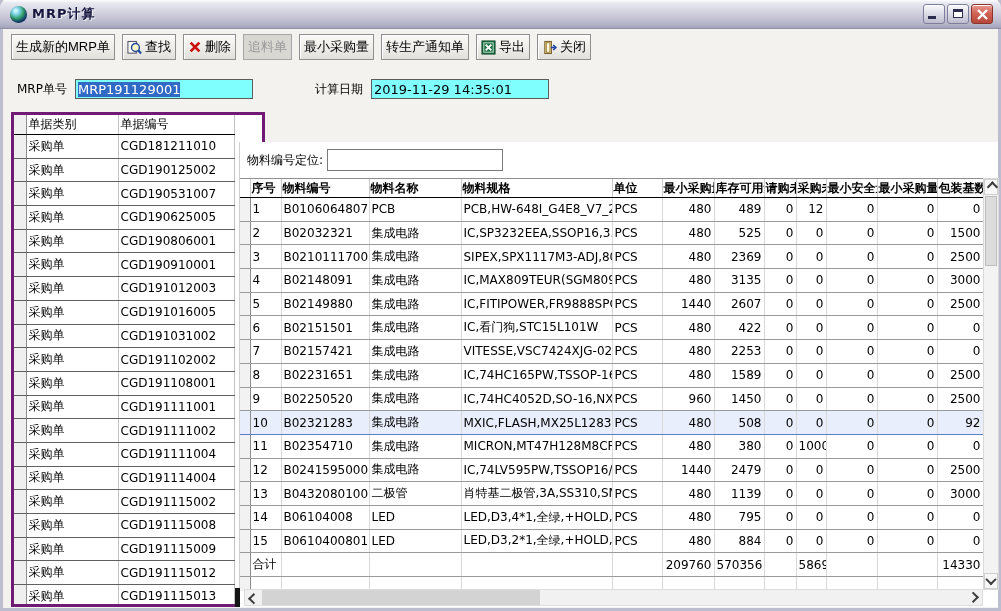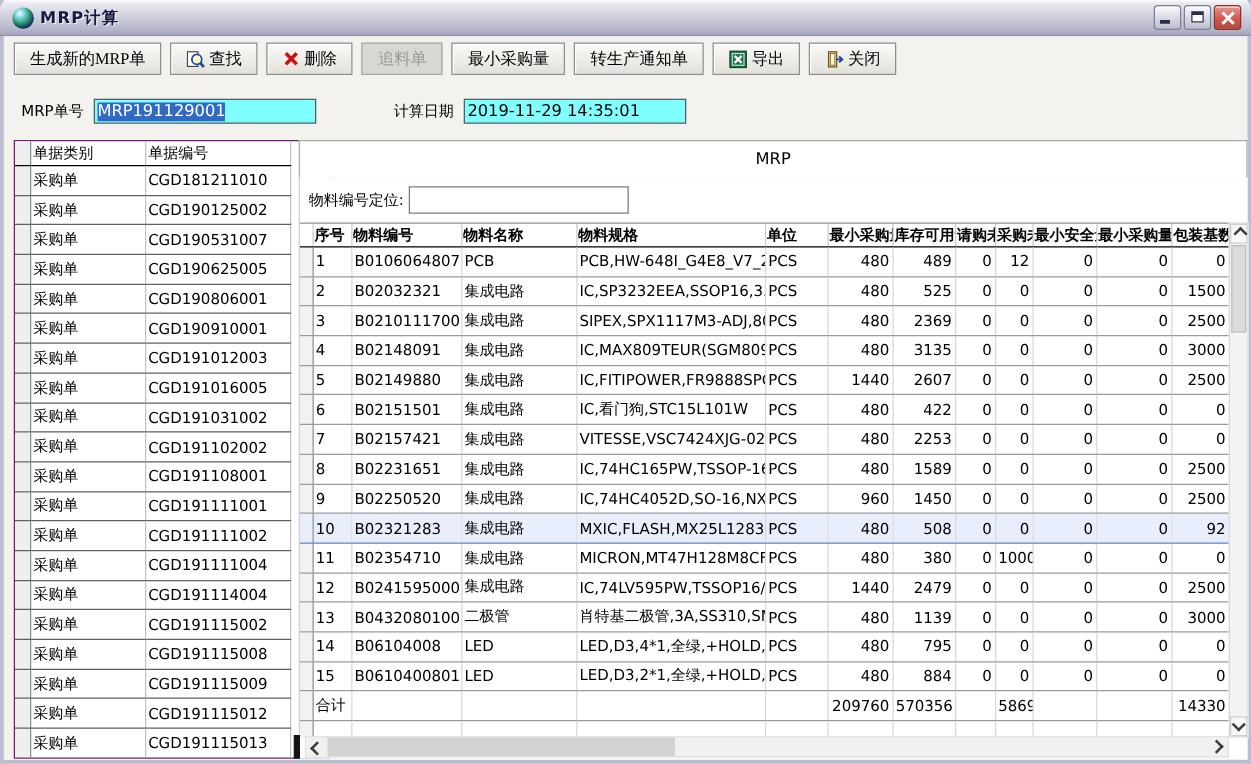--- a/index.html
+++ b/index.html
@@ -20,37 +20,37 @@
   .win-controls{margin-left:auto;display:flex;gap:2px;padding-right:2px;}
   .wbtn{width:22px;height:20px;border-radius:3px;border:1px solid #7e7e9c;position:relative;
         background:linear-gradient(180deg,#fafafc,#d8d8e4 55%,#bcbccd);box-shadow:inset 0 1px 0 #fff;cursor:default;padding:0;}
   .wbtn.close{background:linear-gradient(180deg,#e89a90,#cf5f52 50%,#b5473c);border-color:#8c332b;}
   .glyph-min{position:absolute;left:4px;bottom:4px;width:8px;height:3px;background:#2c2c4e;}
   .glyph-max{position:absolute;left:5px;top:4px;width:10px;height:9px;border:1px solid #2c2c4e;border-top-width:3px;box-sizing:border-box;background:#fff;}
   .glyph-x{position:absolute;left:4px;top:3px;}
   
   .toolbar{position:absolute;left:8px;top:34px;height:26px;display:flex;gap:7px;}
   .tbtn{height:26px;display:inline-flex;align-items:center;justify-content:center;gap:3px;
-        padding:0 12px;font-size:13px;font-family:Liberation Serif, serif;
+        padding:0 4px;font-size:13px;font-family:Liberation Sans, sans-serif;
         background:linear-gradient(180deg,#fbfaf8,#ecebe7 60%,#e2e0db);
         border:1px solid #8f8f8f;box-shadow:inset 1px 1px 0 #fff;white-space:nowrap;}
   .tbtn.disabled{background:#d9d7d2;color:#9a9a9a;border-color:#a6a6a6;box-shadow:none;}
   .tbtn svg{display:block;}
   
   .fieldrow{position:absolute;left:14px;top:78px;height:22px;display:flex;align-items:center;}
   .flabel{font-size:12px;}
   .cyanfield{height:20px;border:1px solid #5d5d5d;background:#80ffff;display:flex;align-items:center;
              padding:0 2px;box-sizing:border-box;font-size:13px;overflow:hidden;white-space:nowrap;}
   .cyanfield .sel{background:#316ac5;color:#fff;}
   #mrp-no-field{width:178px;margin-left:8px;}
   #calc-date-field{width:178px;margin-left:8px;}
   #calc-date-label{margin-left:62px;}
   
   .left-panel{position:absolute;left:8px;top:112px;width:254px;height:495px;background:#fff;
-              border:1px solid #701a75;box-sizing:border-box;overflow:hidden;}
+              border:3px solid #701a75;box-sizing:border-box;overflow:hidden;}
   .ltable{border-collapse:collapse;table-layout:fixed;width:220px;}
   .ltable th{height:19px;font-weight:normal;text-align:left;padding:0 2px;
              border-bottom:1px solid #000;border-right:1px solid #c3c3c3;overflow:hidden;white-space:nowrap;}
   .ltable td{height:22.7px;padding:0 2px;border-bottom:1px solid #606060;border-right:1px solid #c3c3c3;
              overflow:hidden;white-space:nowrap;background:#fff;}
   .ltable .rowsel{background:#efefef;border-right:1px solid #8d8d8d;}
   
   .right-panel{position:absolute;left:236px;top:112px;width:759px;height:495px;box-sizing:border-box;}
   .tabs{display:flex;height:30px;}
   .tab{flex:1;display:flex;align-items:center;justify-content:center;font-size:13px;
@@ -286,21 +286,20 @@
             <td class="rowsel"></td>
             <td>采购单</td>
             <td>CGD191115013</td>
           </tr>
         </tbody>
     </table>
   </div>
 
   <div class="right-panel">
     <div class="tabs">
-      <div class="tab active">MRP</div>
     </div>
     <div class="panel-body">
       <div class="locator-row">
         <label>物料编号定位:</label>
         <input value="" style="">
       </div>
       <div class="grid-wrap">
         <div class="table-clip">
           <table class="grid">
             <colgroup>

